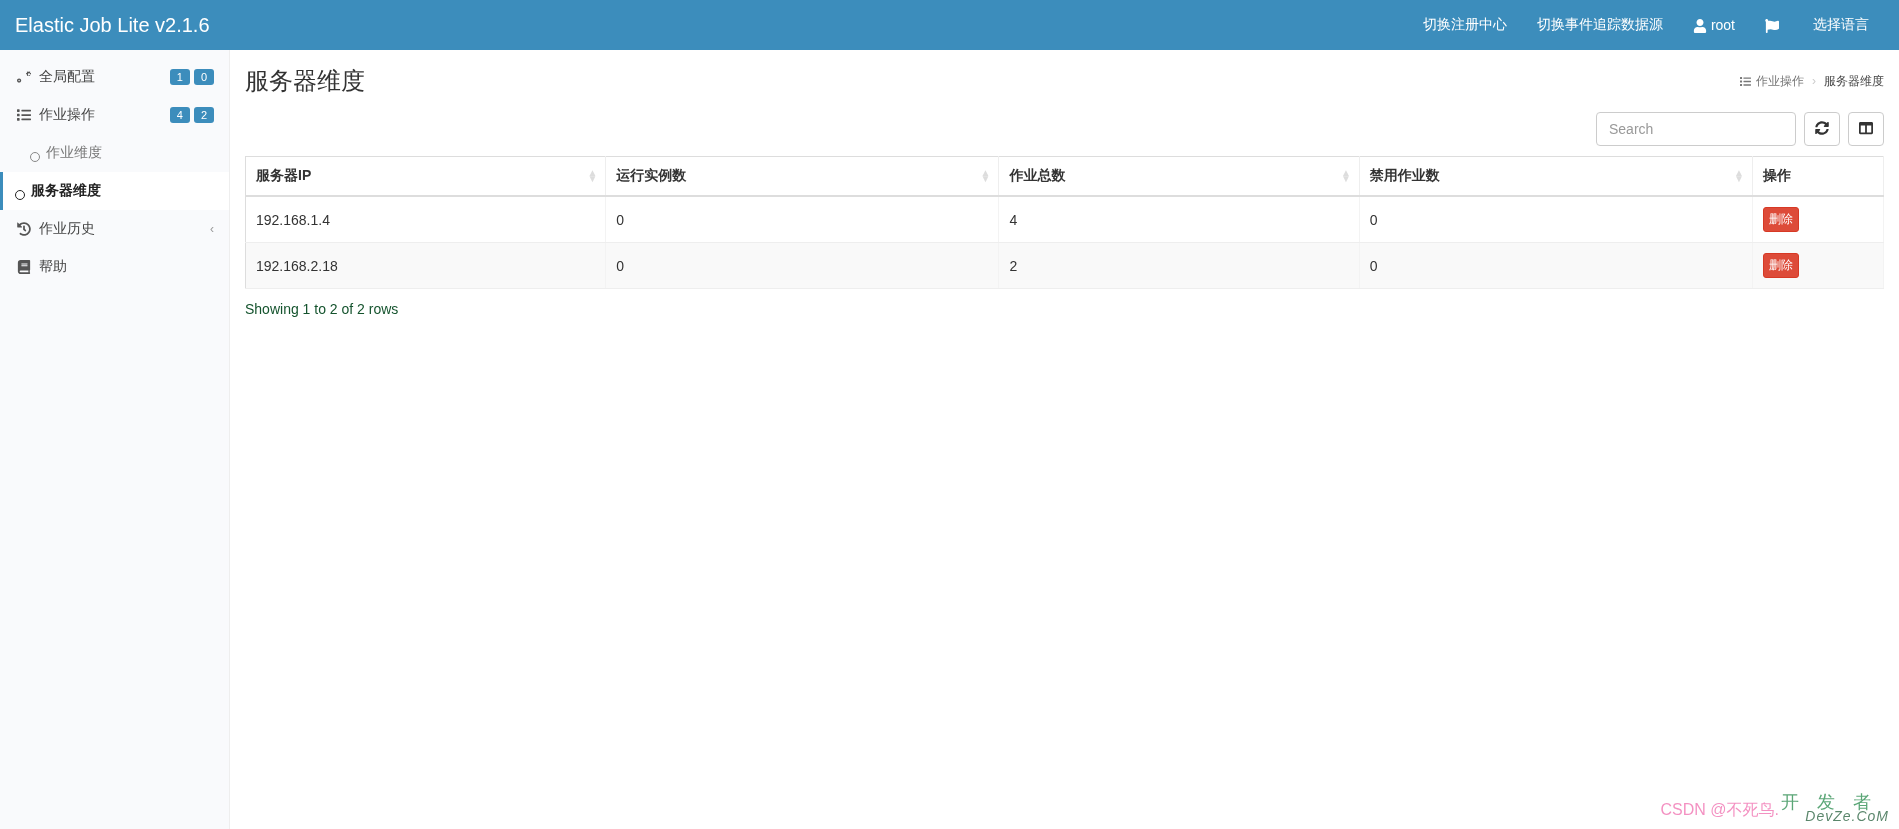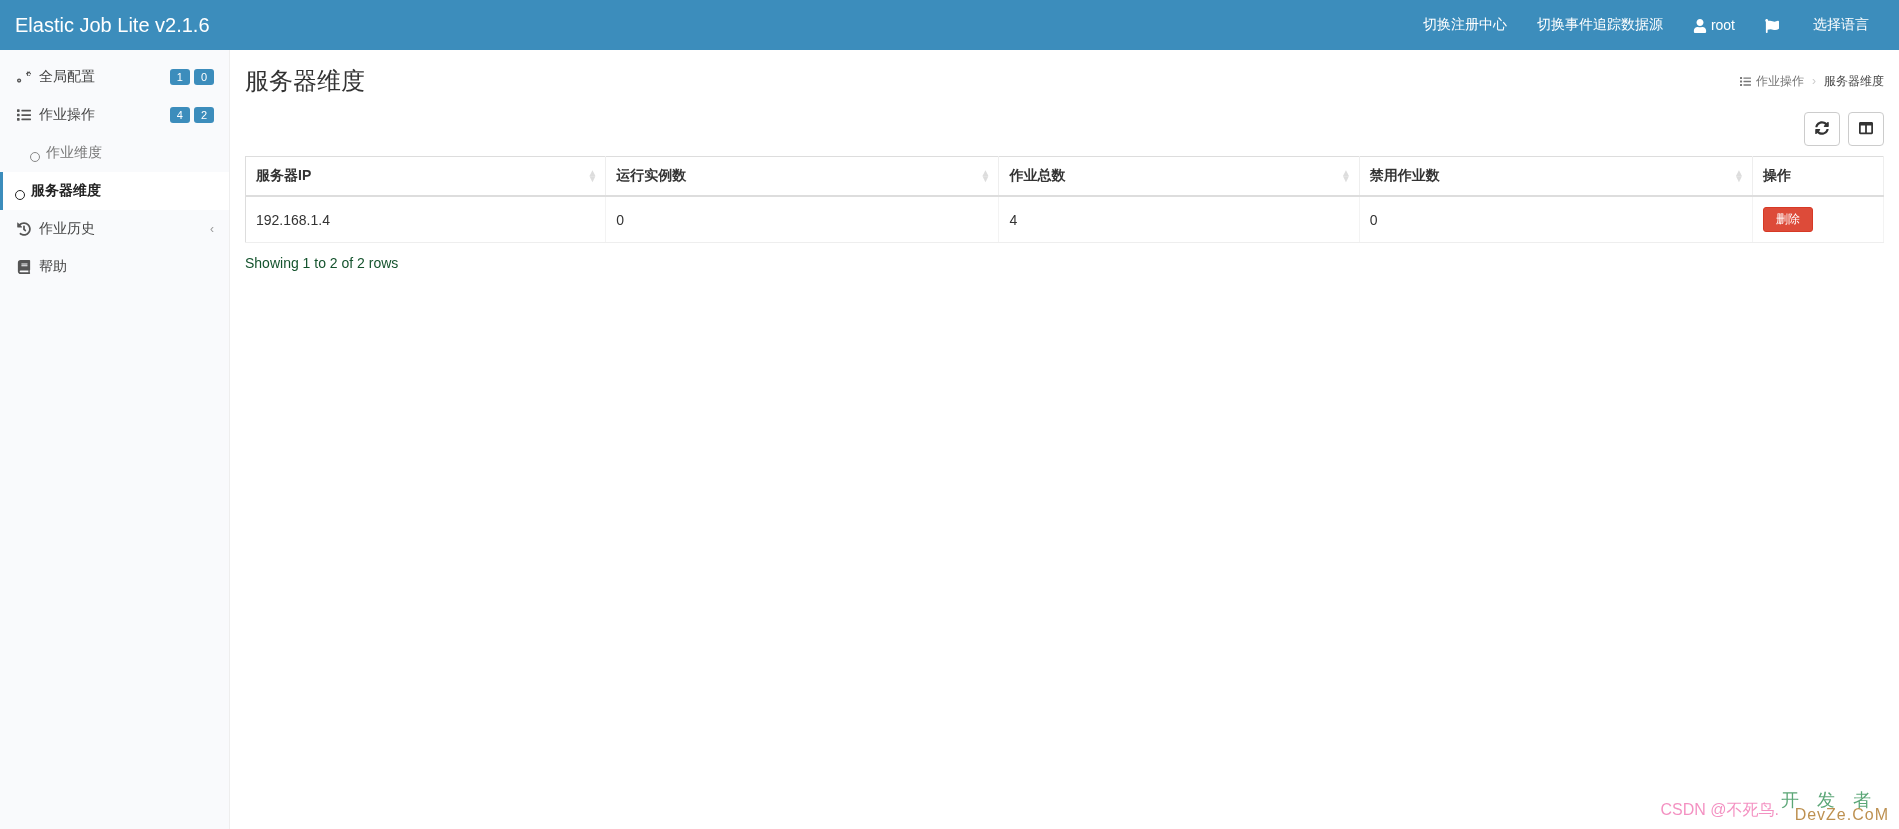--- a/index.html
+++ b/index.html
@@ -207,38 +207,38 @@
       border-right: 1px solid #f3f3f3;
       color: #333;
     }
     table.data-table tbody tr:nth-child(even) td {
       background: #f9f9f9;
     }
     .btn-danger {
       background: #dd4b39;
       border: 1px solid #d73925;
       color: #fff;
-      padding: 3px 12px;
+      padding: 3px 5px;
       border-radius: 3px;
       font-size: 12px;
       cursor: pointer;
     }
     .pagination-info {
       margin-top: 12px;
       color: #14532d;
     }
     .watermark {
       position: fixed;
       right: 10px;
       bottom: 5px;
       text-align: right;
       pointer-events: none;
     }
     .wm1 { color: #15803d; font-size: 18px; letter-spacing: 18px; opacity: 0.7; }
-    .wm2 { color: #a16207; font-size: 16px; letter-spacing: 1px; opacity: 0.7; margin-top: -6px; }
+    .wm2 { color: #14532d; font-size: 14px; letter-spacing: 1px; opacity: 0.7; margin-top: -6px; font-style: italic; }
     .wm3 { color: #ec4899; font-size: 16px; opacity: 0.6; position: fixed; right: 120px; bottom: 8px; }
   </style>
 </head>
 <body>
 
 <div class="header">
   <div class="logo">Elastic Job Lite v2.1.6</div>
   <div class="header-right">
     <div>切换注册中心</div>
     <div>切换事件追踪数据源</div>
@@ -333,20 +333,21 @@
           </span>
           <span>作业操作</span>
         </span>
         <span class="sep">›</span>
         <span class="current">服务器维度</span>
       </div>
     </div>
 
     <div class="toolbar">
       <div class="toolbar-right">
+        <input class="search-input" type="text" placeholder="Search" style="">
         <button class="icon-btn">
           <span>
             <svg viewBox="0 0 512 512">
                 <path d="M370.72 133.28C339.458 104.008 298.888 87.962 255.848 88c-77.458.068-144.328 53.178-162.791 126.85-1.344 5.363-6.122 9.15-11.651 9.15H24.103c-7.498 0-13.194-6.807-11.807-14.176C33.933 94.924 134.813 8 256 8c66.448 0 126.791 26.136 171.315 68.685L463.03 40.97C478.149 25.851 504 36.559 504 57.941V192c0 13.255-10.745 24-24 24H345.941c-21.382 0-32.09-25.851-16.971-40.971l41.75-41.749zM32 296h134.059c21.382 0 32.09 25.851 16.971 40.971l-41.75 41.75c31.262 29.273 71.835 45.319 114.876 45.28 77.418-.07 144.315-53.144 162.787-126.849 1.344-5.363 6.122-9.15 11.651-9.15h57.304c7.498 0 13.194 6.807 11.807 14.176C478.067 417.076 377.187 504 256 504c-66.448 0-126.791-26.136-171.315-68.685L48.97 471.03C33.851 486.149 8 475.441 8 454.059V320c0-13.255 10.745-24 24-24z"></path>
               </svg>
           </span>
         </button>
         <button class="icon-btn">
           <span>
             <svg viewBox="0 0 512 512">
@@ -368,20 +369,27 @@
         </tr>
       </thead>
       <tbody>
         <tr>
           <td>192.168.1.4</td>
           <td>0</td>
           <td>4</td>
           <td>0</td>
           <td><button class="btn-danger">删除</button></td>
         </tr>
+        <tr>
+          <td>192.168.2.18</td>
+          <td>0</td>
+          <td>2</td>
+          <td>0</td>
+          <td><button class="btn-danger">删除</button></td>
+        </tr>
       </tbody>
     </table>
 
     <div class="pagination-info">Showing 1 to 2 of 2 rows</div>
   </div>
 </div>
 
 <div class="watermark">
   <div class="wm1">开发者</div>
   <div class="wm2">DevZe.CoM</div>

